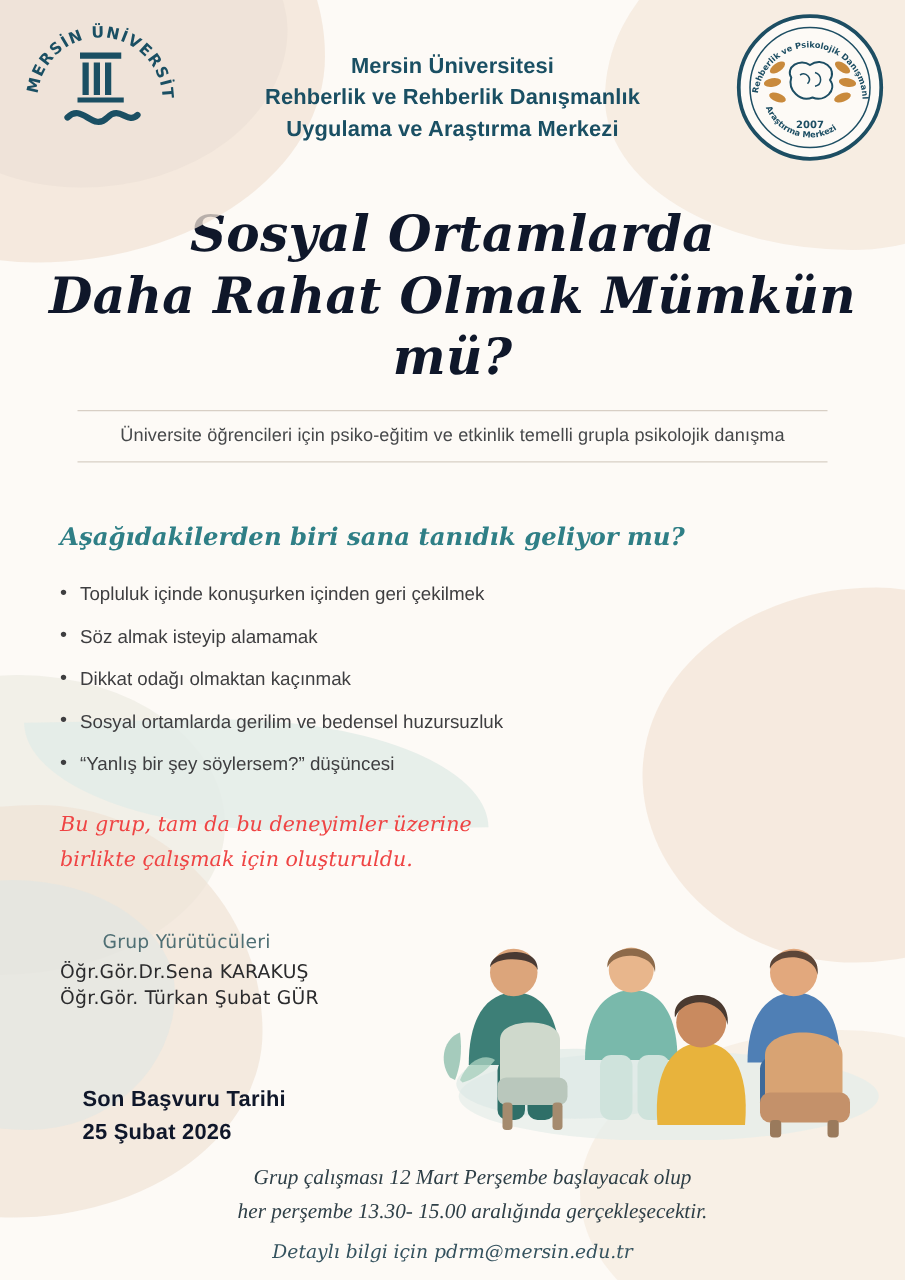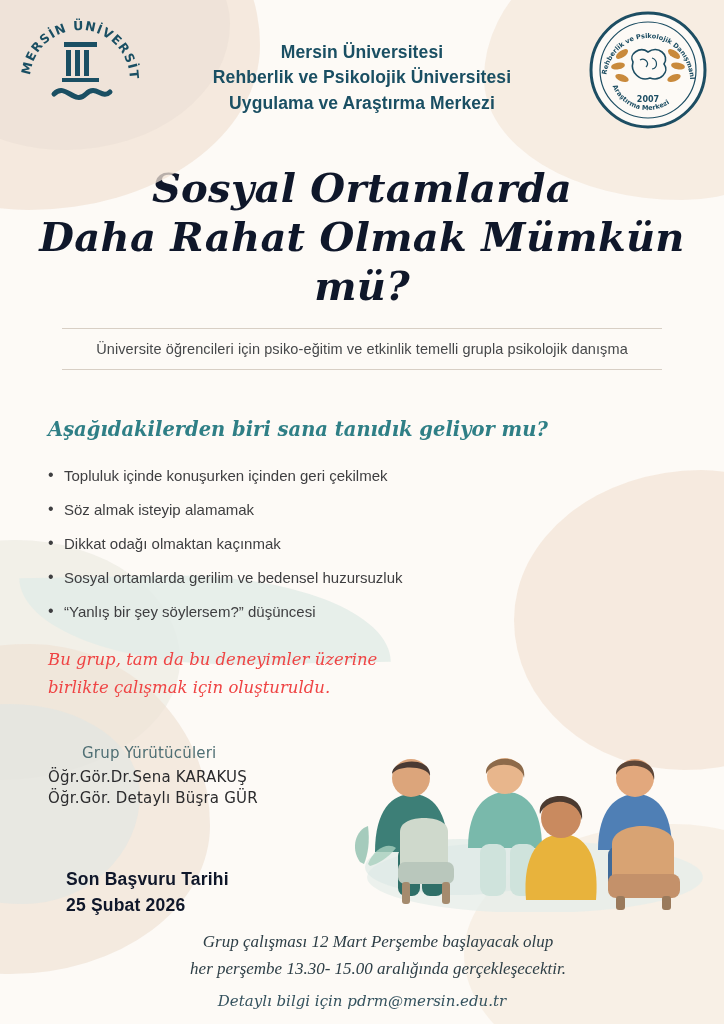--- a/index.html
+++ b/index.html
@@ -306,21 +306,21 @@
         <ellipse cx="34" cy="68" rx="7" ry="3.4" transform="rotate(20 34 68)"></ellipse>
         <ellipse cx="86" cy="44" rx="7" ry="3.4" transform="rotate(35 86 44)"></ellipse>
         <ellipse cx="90" cy="56" rx="7" ry="3.4" transform="rotate(10 90 56)"></ellipse>
         <ellipse cx="86" cy="68" rx="7" ry="3.4" transform="rotate(-20 86 68)"></ellipse>
       </g>
       <text x="60" y="92" text-anchor="middle" font-family="DejaVu Sans, sans-serif" font-size="8" font-weight="bold" fill="#1d4e63">2007</text>
     </svg>
 
     <div class="org-title">
       <div>Mersin Üniversitesi</div>
-      <div>Rehberlik ve Psikolojik Üniversitesi</div>
+      <div>Rehberlik ve Rehberlik Danışmanlık</div>
       <div>Uygulama ve Araştırma Merkezi</div>
     </div>
   </div>
 
   <div class="main-title">
     <div>Sosyal Ortamlarda</div>
     <div>Daha Rahat Olmak Mümkün mü?</div>
   </div>
   <div class="subtitle-rule"></div>
   <div class="subtitle">Üniversite öğrencileri için psiko-eğitim ve etkinlik temelli grupla psikolojik danışma</div>
@@ -339,21 +339,21 @@
     </ul>
 
     <div class="highlight">
       <div>Bu grup, tam da bu deneyimler üzerine</div>
       <div>birlikte çalışmak için oluşturuldu.</div>
     </div>
 
     <div class="facilitators">
       <div class="fac-title">Grup Yürütücüleri</div>
       <div>Öğr.Gör.Dr.Sena KARAKUŞ</div>
-      <div>Öğr.Gör. Detaylı Büşra GÜR</div>
+      <div>Öğr.Gör. Türkan Şubat GÜR</div>
     </div>
 
     <div class="deadline">
       <div>Son Başvuru Tarihi</div>
       <div>25 Şubat 2026</div>
     </div>
   </div>
 
   <svg class="illustration" viewBox="0 0 370 250">
 

